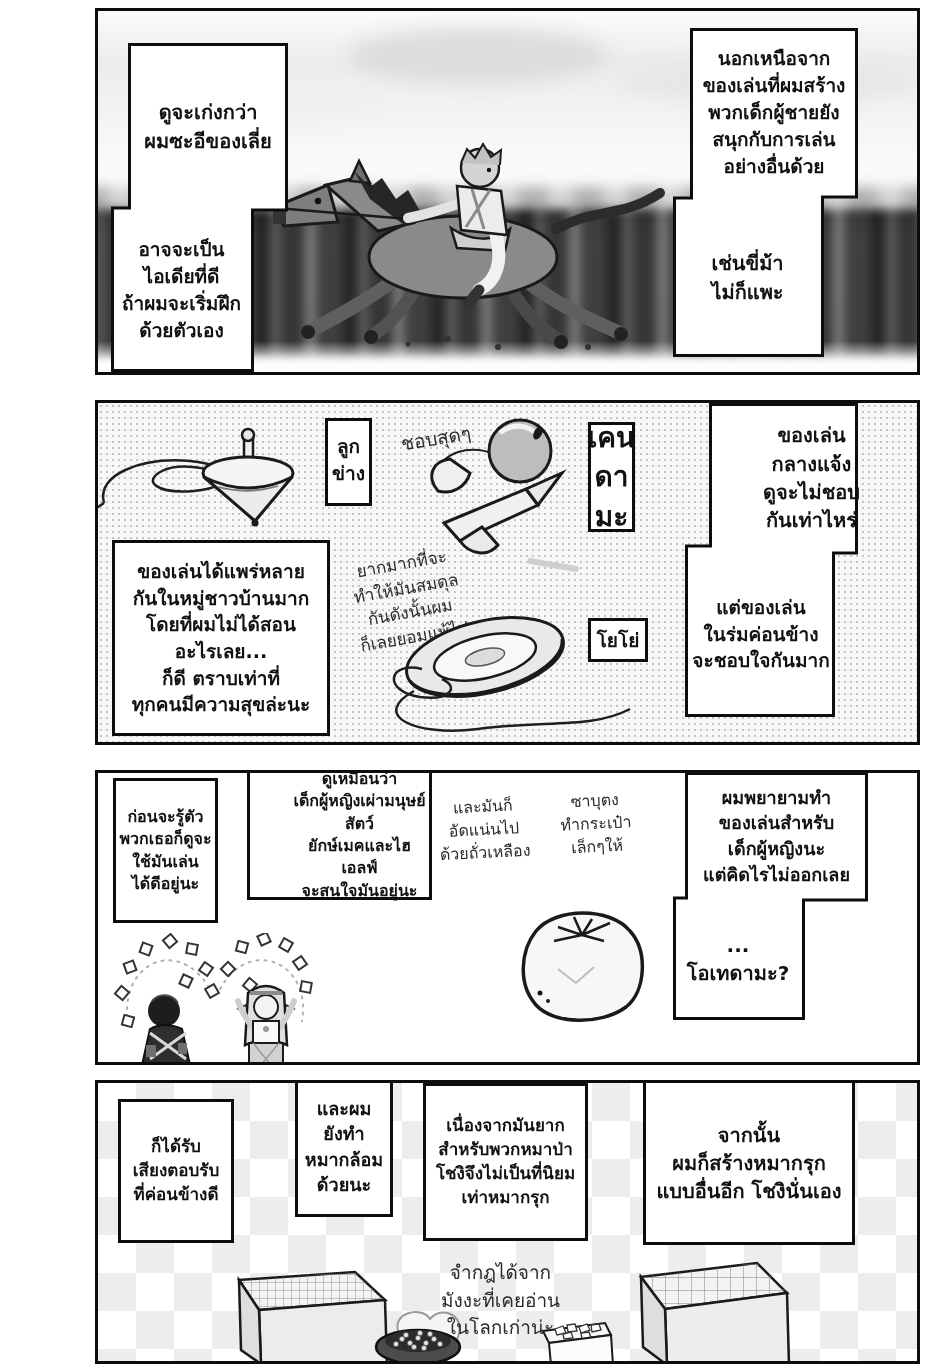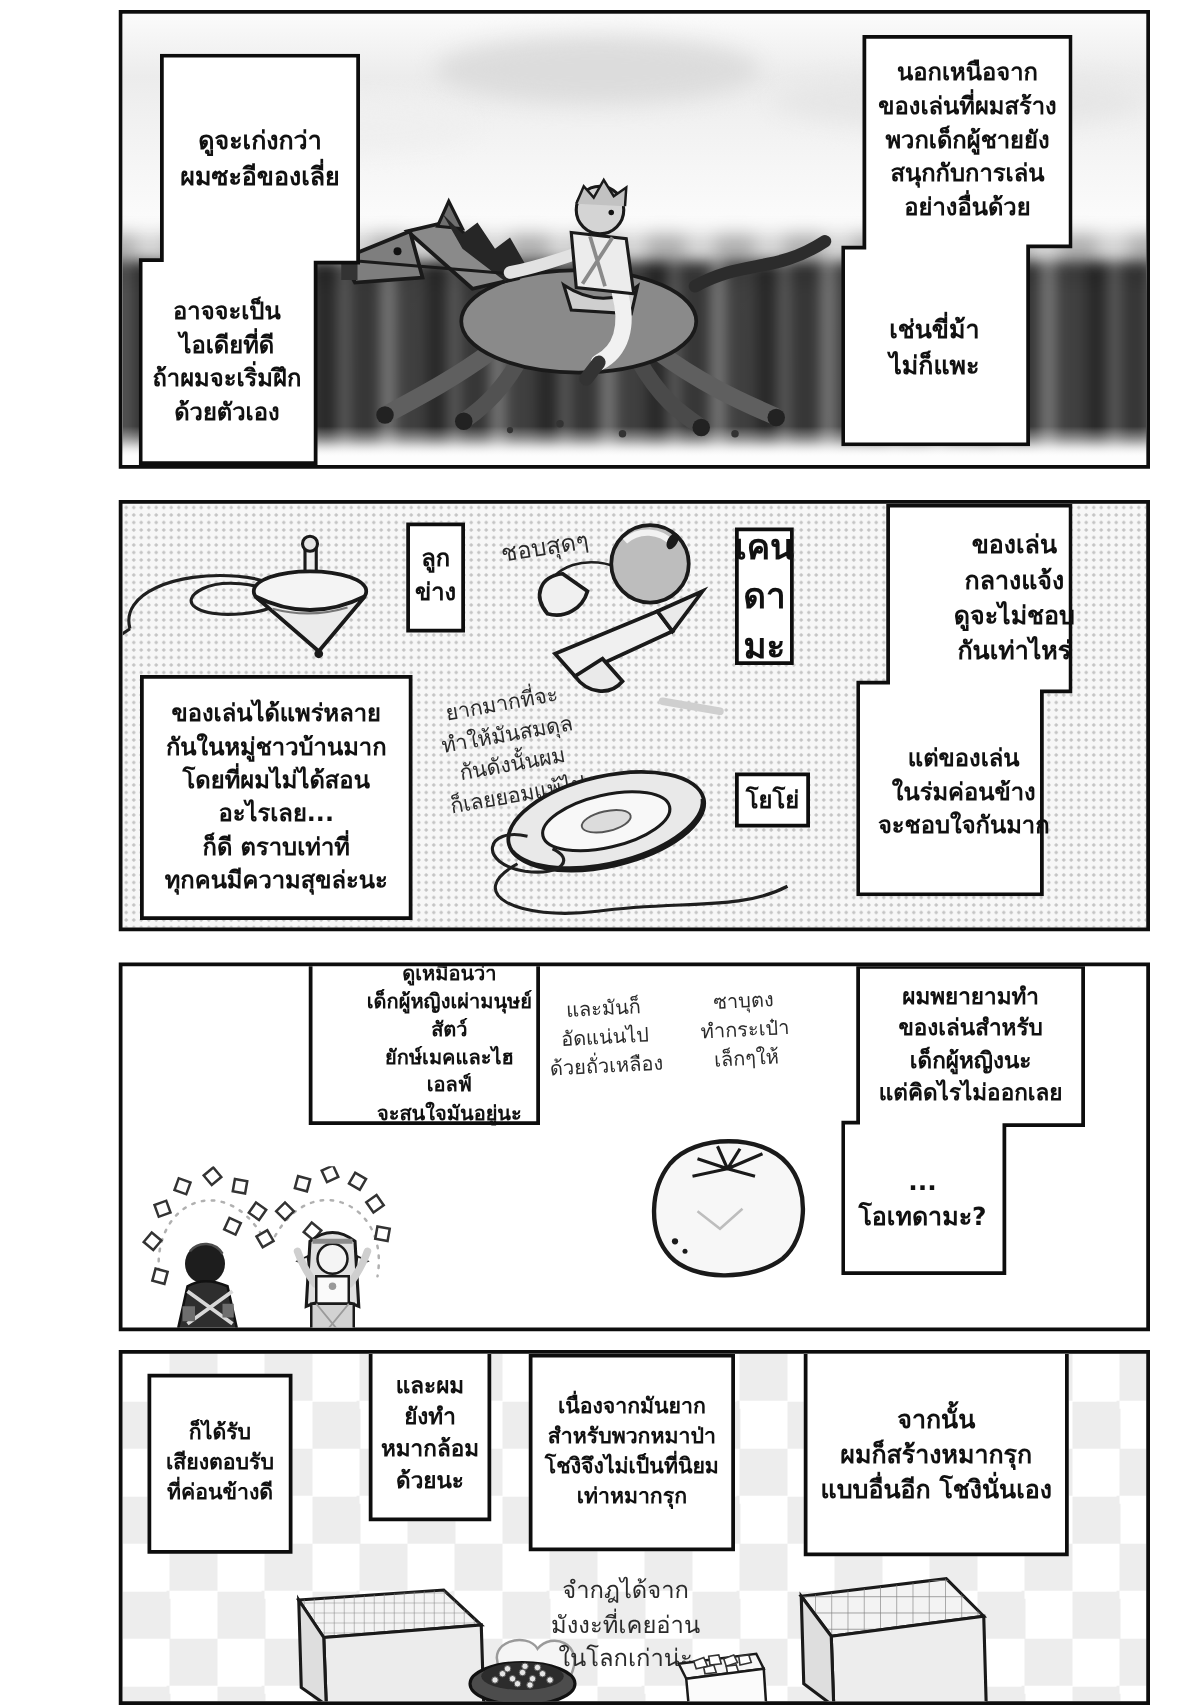--- a/index.html
+++ b/index.html
@@ -166,28 +166,32 @@
     <div class="bubble" style="left:490px;top:215px;width:60px;height:44px;font-size:19px;">โยโย่</div>
 
     <div class="merged" style="left:587px;top:0px;width:173px;height:314px;">
       <svg width="173" height="314" viewBox="0 0 173 314">
         <polygon points="25.5,1.5 171.5,1.5 171.5,150 148.5,150 148.5,312.5 1.5,312.5 1.5,143 25.5,143" fill="#ffffff" stroke="#0d0d0d" stroke-width="3"></polygon>
       </svg>
       <div class="mtext" style="left:24px;top:0;width:149px;height:150px;font-size:20px;margin-left:28px;">ของเล่น
 กลางแจ้ง
 ดูจะไม่ชอบ
 กันเท่าไหร่</div>
-      <div class="mtext" style="left:12px;top:150px;width:148px;height:162px;font-size:19px;">แต่ของเล่น
+      <div class="mtext" style="left:2px;top:150px;width:148px;height:162px;font-size:19px;">แต่ของเล่น
 ในร่มค่อนข้าง
 จะชอบใจกันมาก</div>
     </div>
   </div>
 
   <div class="panel" id="panel3">
 
+    <div class="bubble" style="left:15px;top:5px;width:105px;height:145px;font-size:16px;">ก่อนจะรู้ตัว
+พวกเธอก็ดูจะ
+ใช้มันเล่น
+ได้ดีอยู่นะ</div>
 
     <div class="bubble" style="left:149px;top:-3px;width:185px;height:130px;font-size:16px;padding-left:40px;">ดูเหมือนว่า
 เด็กผู้หญิงเผ่ามนุษย์สัตว์
 ยักษ์เมคและไฮเอลฟ์
 จะสนใจมันอยู่นะ</div>
 
     <div class="hand" style="left:336px;top:22px;width:100px;font-size:16px;transform:rotate(-3deg);">และมันก็
 อัดแน่นไป
 ด้วยถั่วเหลือง</div>
     <div class="hand" style="left:448px;top:16px;width:100px;font-size:16px;transform:rotate(-3deg);">ซาบุตง

